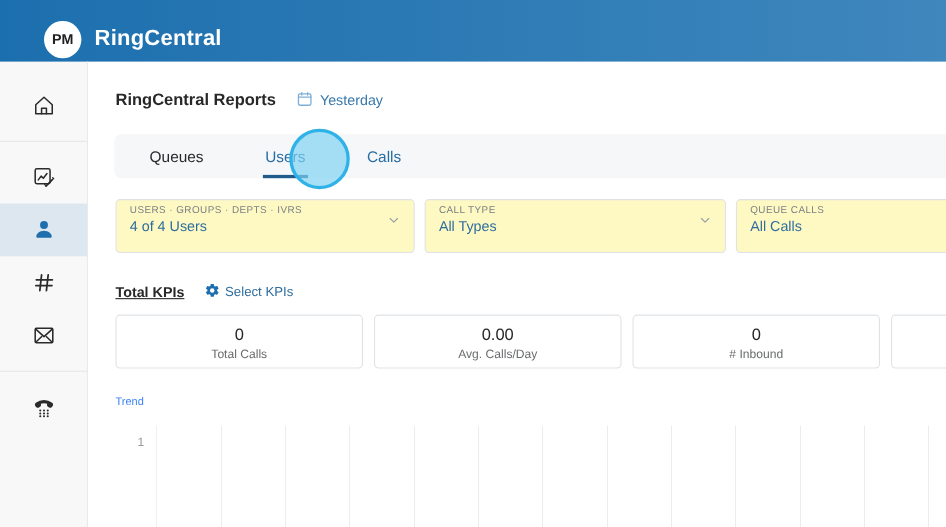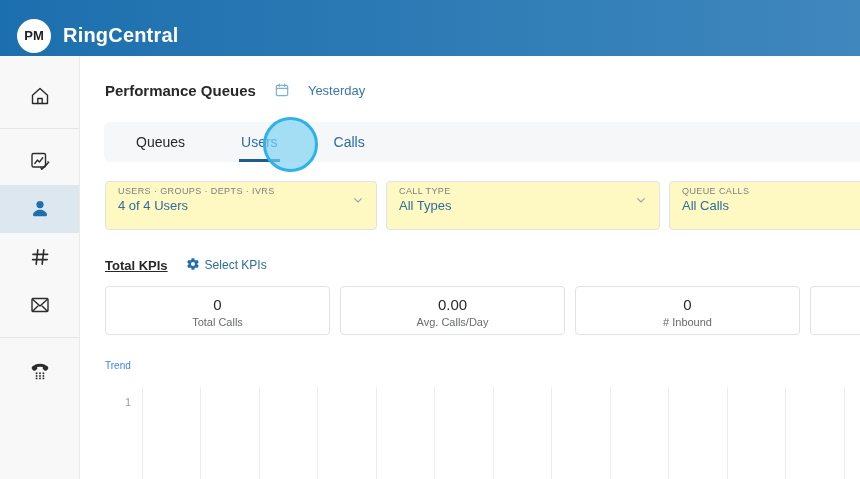--- a/index.html
+++ b/index.html
@@ -2,42 +2,42 @@
 <html><head>
 <meta charset="utf-8">
 <style>
   * { margin:0; padding:0; box-sizing:border-box; }
   body { font-family: "Liberation Sans", sans-serif; background:#fff; }
   .screen { position:relative; width:860px; height:479px; overflow:hidden; background:#fff; }
 
   
   .topbar { position:absolute; left:0; top:0; width:860px; height:71px;
     background:linear-gradient(to right,#1c6fae,#3f87bd);
-    display:flex; align-items:center; padding-left:17px; }
+    display:flex; align-items:center; padding-left:40px; }
   .avatar { width:34px; height:34px; border-radius:50%; background:#fff;
     display:flex; align-items:center; justify-content:center;
     font-size:13px; font-weight:bold; color:#202122; }
   .brand { color:#fff; font-size:20px; font-weight:bold; margin-left:12px; letter-spacing:.2px; }
 
   
   .sidebar { position:absolute; left:0; top:56px; width:80px; height:423px;
     background:#f8f8f8; border-right:1px solid #eaeaea;
     display:flex; flex-direction:column; padding-top:16px; }
   .side-item { height:48px; display:flex; align-items:center; justify-content:center; cursor:pointer; }
   .side-item.active { background:#dce7ef; }
   .side-divider { height:1px; background:#e6e6e6; margin:8px 0; }
   .side-item svg { display:block; }
 
   
   .main { position:absolute; left:80px; top:56px; width:780px; height:423px;
     background:#fff; padding:24px 0 0 25px; }
 
   .title-row { display:flex; align-items:center; height:20px; }
   .page-title { font-size:15px; font-weight:bold; color:#282829; }
-  .date-filter { display:flex; align-items:center; margin-left:18px; cursor:pointer;gap:12px; }
+  .date-filter { display:flex; align-items:center; margin-left:18px; cursor:pointer; }
   .date-filter .cal { margin-right:6px; display:flex; }
   .date-label { font-size:13px; color:#3878aa; }
 
   .tabbar { margin-top:22px; margin-left:-1px; height:40px; background:#f5f7f9;
     border-radius:6px 0 0 6px; display:flex; align-items:center; padding-left:14px;gap:20px; }
   .tab { margin:0 16px; padding:0 2px; height:40px; display:flex; align-items:center;
     font-size:14px; color:#27292b; cursor:pointer; position:relative; }
   .tab.blue { color:#2a6da1; }
   .tab.active::after { content:""; position:absolute; left:0; right:0; bottom:0;
     height:3px; background:#1f5c8b; }
@@ -144,21 +144,21 @@
             <circle cx="12" cy="20.4" r=".95"></circle>
             <circle cx="15.4" cy="20.4" r=".95"></circle>
         </svg>
       </span>
     </div>
   </div>
 
   <div class="main">
 
     <div class="title-row">
-      <div class="page-title">Performance Queues</div>
+      <div class="page-title">RingCentral Reports</div>
       <div class="date-filter">
         <span class="cal">
           <svg width="16" height="16" viewBox="0 0 24 24" fill="none" stroke="#7db0d8" stroke-width="1.8" stroke-linecap="round">
             <rect x="3.5" y="5" width="17" height="15.5" rx="2"></rect>
             <path d="M3.5 9.5h17M8 3.2v3.4M16 3.2v3.4"></path>
           </svg>
         </span>
         <span class="date-label">Yesterday</span>
       </div>
     </div>

